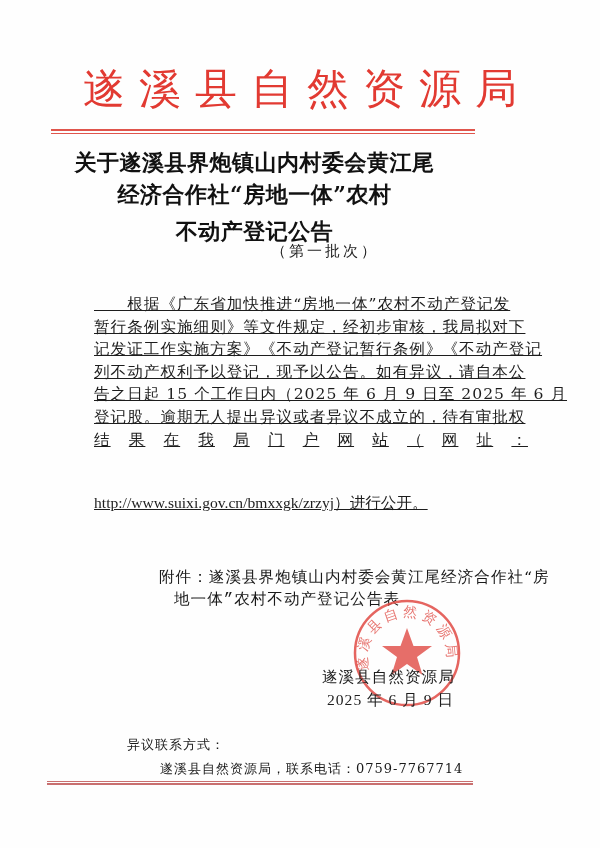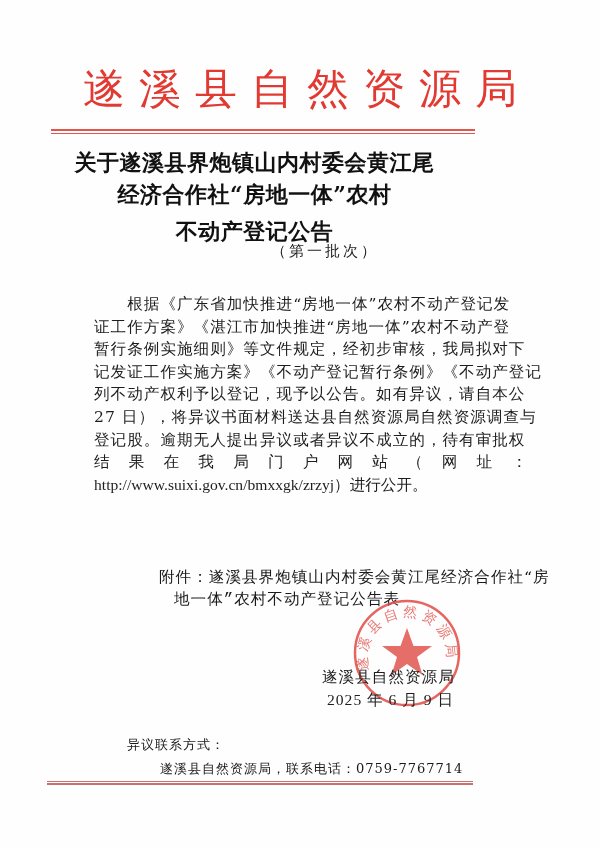--- a/index.html
+++ b/index.html
@@ -22,21 +22,21 @@
     .footer-rule .l2 { height:2px; background:#c97070; margin-top:1px; }
     .title {
       left:0; width:509px; text-align:center; font-size:22px; font-weight:bold;
       color:#111; line-height:30px; letter-spacing:0.5px;
     }
     .batch { left:0; width:600px; text-align:center; font-size:15px; top:242px; letter-spacing:3px; color:#222;padding-left:25px; }
     .body-text {
       left:94px; width:434px; font-size:15.6px; line-height:22.6px; color:#1d1d1d;
       letter-spacing:1px;
     }
-    .line { height:22.6px; white-space:nowrap; overflow:visible; }
+    .line { height:22.6px; white-space:nowrap; overflow:visible;text-decoration:underline; }
     .justify { display:flex; justify-content:space-between; }
     .attach { font-size:15.6px; line-height:22.6px; letter-spacing:1px; }
     .sig { font-size:15.6px; letter-spacing:1px; color:#1d1d1d; }
     .seal { left:352px; top:598px; width:110px; height:110px; }
     .contact { left:127px; font-size:13px; letter-spacing:1px; line-height:24px; }
   </style>
 </head>
 <body>
 
 <div class="abs org-name">遂溪县自然资源局</div>
@@ -45,42 +45,41 @@
     <div class="l2"></div>
 </div>
 
 <div class="abs title" style="top:147px">关于遂溪县界炮镇山内村委会黄江尾</div>
 <div class="abs title" style="top:179px">经济合作社“房地一体”农村</div>
 <div class="abs title" style="top:216px">不动产登记公告</div>
 <div class="abs batch">（第一批次）</div>
 
 <div class="abs body-text" style="top:293px">
   <div class="line">　　根据《广东省加快推进“房地一体”农村不动产登记发</div>
-  <div class="line">证工作方案》《湛江市加快推进“房地一体”农村不动产登</div>
   <div class="line">暂行条例实施细则》等文件规定，经初步审核，我局拟对下</div>
   <div class="line">记发证工作实施方案》《不动产登记暂行条例》《不动产登记</div>
   <div class="line">列不动产权利予以登记，现予以公告。如有异议，请自本公</div>
-  <div class="line">27 日），将异议书面材料送达县自然资源局自然资源调查与</div>
+  <div class="line">告之日起 15 个工作日内（2025 年 6 月 9 日至 2025 年 6 月</div>
   <div class="line">登记股。逾期无人提出异议或者异议不成立的，待有审批权</div>
   <div class="line justify">
     <span>结</span>
     <span>果</span>
     <span>在</span>
     <span>我</span>
     <span>局</span>
     <span>门</span>
     <span>户</span>
     <span>网</span>
     <span>站</span>
     <span>（</span>
     <span>网</span>
     <span>址</span>
     <span>：</span>
   </div>
-  <div class="line" style="font-family:'Liberation Serif',serif; letter-spacing:0;">http://www.suixi.gov.cn/bmxxgk/zrzyj）进行公开。</div>
+  <div class="line" style="font-family:'Liberation Serif',serif; letter-spacing:0;margin-top:41px;">http://www.suixi.gov.cn/bmxxgk/zrzyj）进行公开。</div>
 </div>
 
 <div class="abs attach" style="left:127px; top:566px;padding-left:32px;">附件：遂溪县界炮镇山内村委会黄江尾经济合作社“房</div>
 <div class="abs attach" style="left:174px; top:589px;font-family:Liberation Mono, monospace;">地一体”农村不动产登记公告表</div>
 
 <div class="abs seal">
   <svg width="110" height="110" viewBox="0 0 110 110">
     <circle cx="55" cy="55" r="52" fill="none" stroke="#e04a44" stroke-width="2.5" opacity="0.85"></circle>
     <polygon points="55,30 61.5,48 80,48 65,59 70.5,77 55,66 39.5,77 45,59 30,48 48.5,48" fill="#e04a44" opacity="0.8"></polygon>
     <defs>

